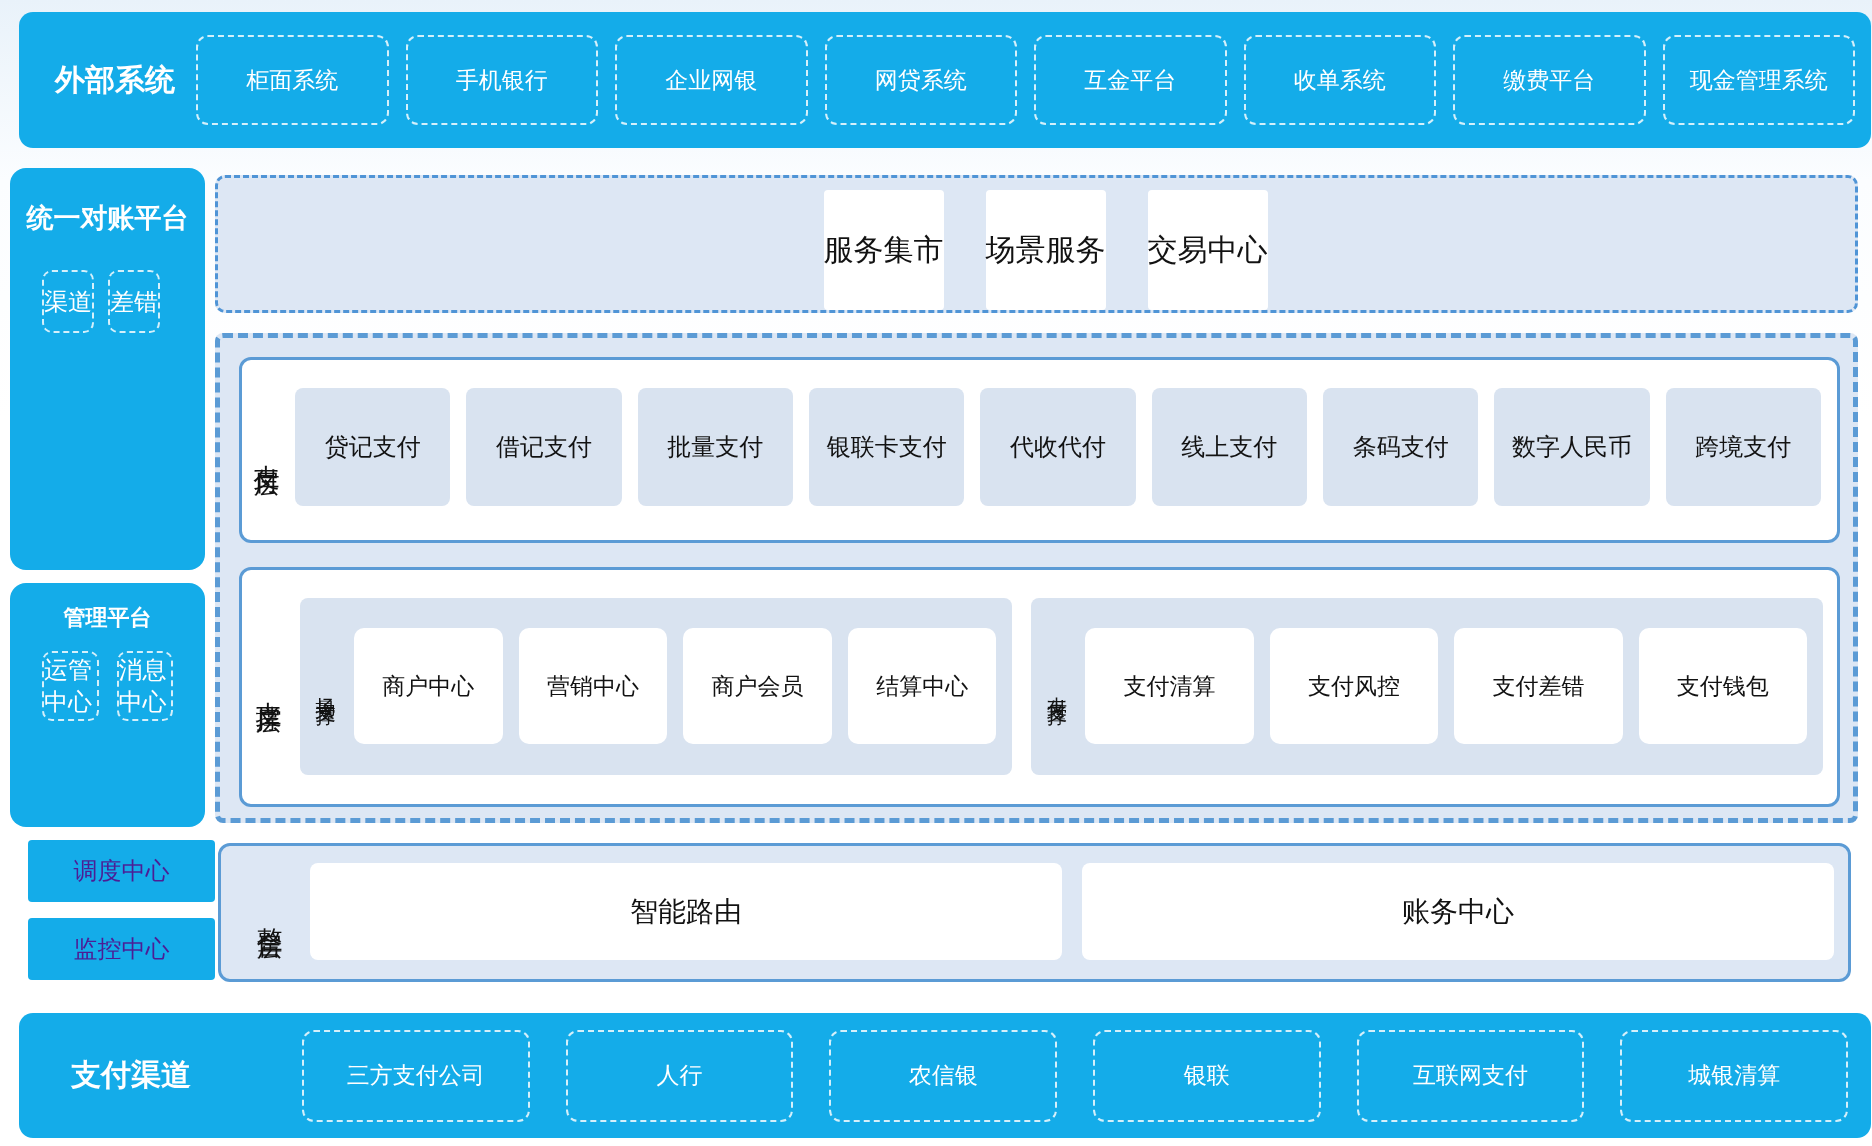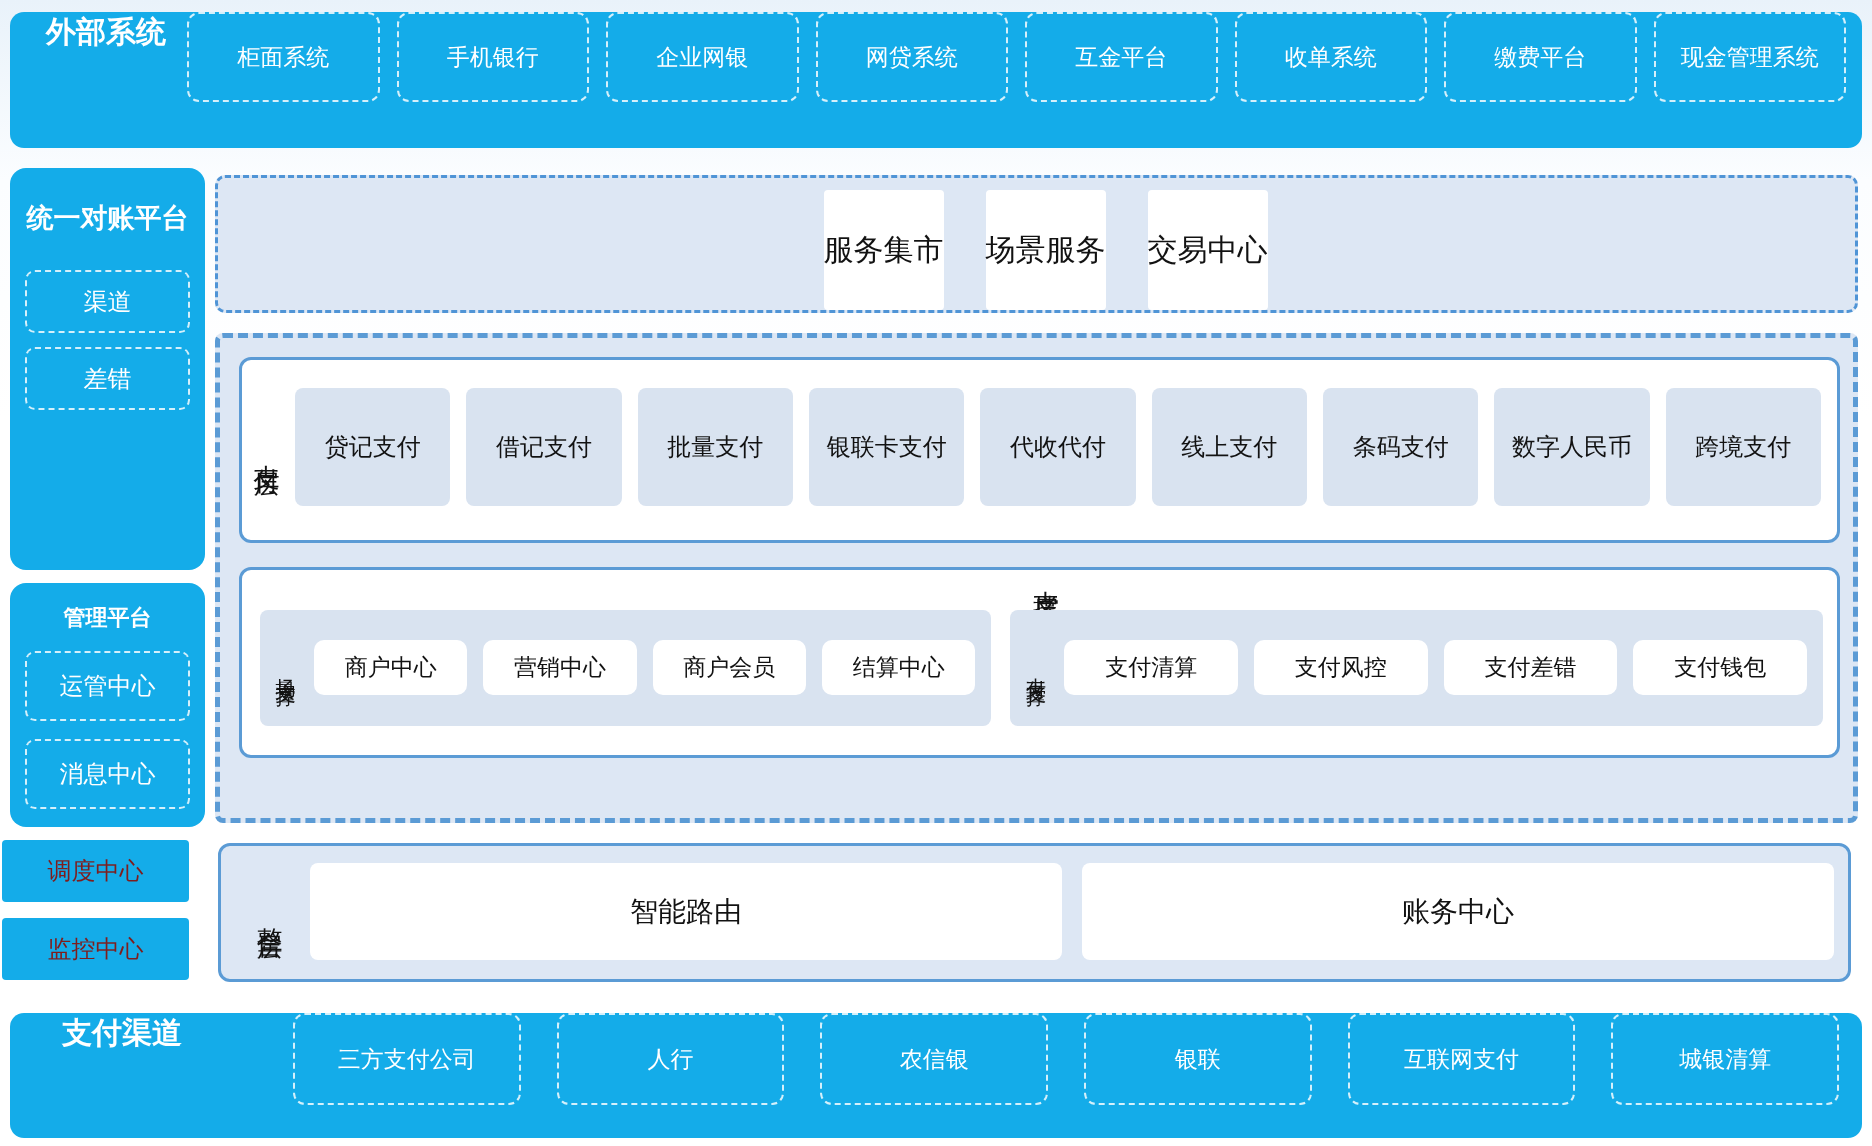--- a/index.html
+++ b/index.html
@@ -15,22 +15,22 @@
   body{
     font-family:"Liberation Sans","DejaVu Sans",sans-serif;
     background:#fff;
   }
   .page{
     position:relative;width:1872px;height:1146px;overflow:hidden;
     background:linear-gradient(180deg,#e9f2fa 0px,#fbfdff 180px,#ffffff 420px,#ffffff 100%);
   }
   
   .hbar{
-    position:absolute;left:10px;width:1852px;background:var(--blue);
-    border-radius:14px;display:flex;color:#fff;
+    position:absolute;left:19px;width:1852px;background:var(--blue);
+    border-radius:14px;display:flex;align-items:center;color:#fff;
   }
   .topbar{top:12px;height:136px;}
   .bottombar{top:1013px;height:125px;}
   .bar-title{flex:none;font-weight:bold;font-size:30px;color:#fff;}
   .topbar .bar-title{width:177px;padding-left:36px;}
   .bottombar .bar-title{width:283px;padding-left:52px;}
   .bar-items{flex:1;display:flex;align-items:stretch;}
   .topbar .bar-items{gap:17px;height:90px;padding-right:16px;}
   .bottombar .bar-items{gap:36px;height:92px;padding-right:23px;}
   .bar-item{
@@ -41,32 +41,32 @@
   
   .side-panel{
     position:absolute;left:10px;width:195px;background:var(--blue);
     border-radius:16px;color:#fff;display:flex;flex-direction:column;
   }
   .p1{top:168px;height:402px;}
   .p2{top:583px;height:244px;}
   .side-title{text-align:center;font-weight:bold;white-space:nowrap;}
   .p1 .side-title{margin-top:32px;font-size:27px;letter-spacing:0;}
   .p2 .side-title{margin-top:20px;font-size:22px;}
-  .side-items{display:flex;flex-direction:column;padding:0 15px;}
+  .side-items{display:flex;flex-direction:row;padding:0 32px;}
   .p1 .side-items{margin-top:34px;gap:14px;}
   .p2 .side-items{margin-top:18px;gap:18px;}
   .side-item{
     border:2px dashed rgba(255,255,255,.82);border-radius:10px;
     display:flex;align-items:center;justify-content:center;font-size:24px;font-weight:500;
   }
   .p1 .side-item{height:63px;}
   .p2 .side-item{height:70px;}
   .side-solo{
-    position:absolute;left:2px;width:187px;height:62px;background:var(--blue);
-    border-radius:4px;color:#7f1d1d;font-size:24px;font-weight:500;
+    position:absolute;left:28px;width:187px;height:62px;background:var(--blue);
+    border-radius:4px;color:#4c1d95;font-size:24px;font-weight:500;
     display:flex;align-items:center;justify-content:center;
   }
   .s1{top:840px;}
   .s2{top:918px;}
   
   .vlabel{
     writing-mode:vertical-lr;text-orientation:upright;
     color:var(--dark);letter-spacing:4px;line-height:1;align-self:center;
     white-space:nowrap;flex:none;
   }
@@ -94,21 +94,21 @@
     display:flex;
   }
   .payment-layer{height:186px;margin-bottom:24px;}
   .payment-layer .vlabel{margin-left:12px;font-size:26px;}
   .pay-items{flex:1;display:flex;gap:16px;margin:28px 16px 34px 15px;}
   .pay-item{
     flex:1;background:var(--item-bg);border-radius:8px;
     display:flex;align-items:center;justify-content:center;
     font-size:24px;color:var(--dark);white-space:nowrap;
   }
-  .support-layer{height:191px;flex-direction:column;}
+  .support-layer{height:240px;}
   .support-layer .vlabel{margin-left:14px;font-size:26px;}
   .support-groups{flex:1;display:flex;gap:19px;margin:28px 14px 29px 18px;}
   .support-group{
     background:var(--item-bg);border-radius:8px;display:flex;
   }
   .group-scene{flex:0.9 1 0;}
   .group-pay{flex:1 1 0;}
   .support-group .vlabel{margin-left:16px;font-size:20px;letter-spacing:3px;}
   .group-items{flex:1;display:flex;gap:16px;margin:30px 16px 31px 18px;}
   .group-item{flex:1;border-radius:10px;font-size:23px;}

